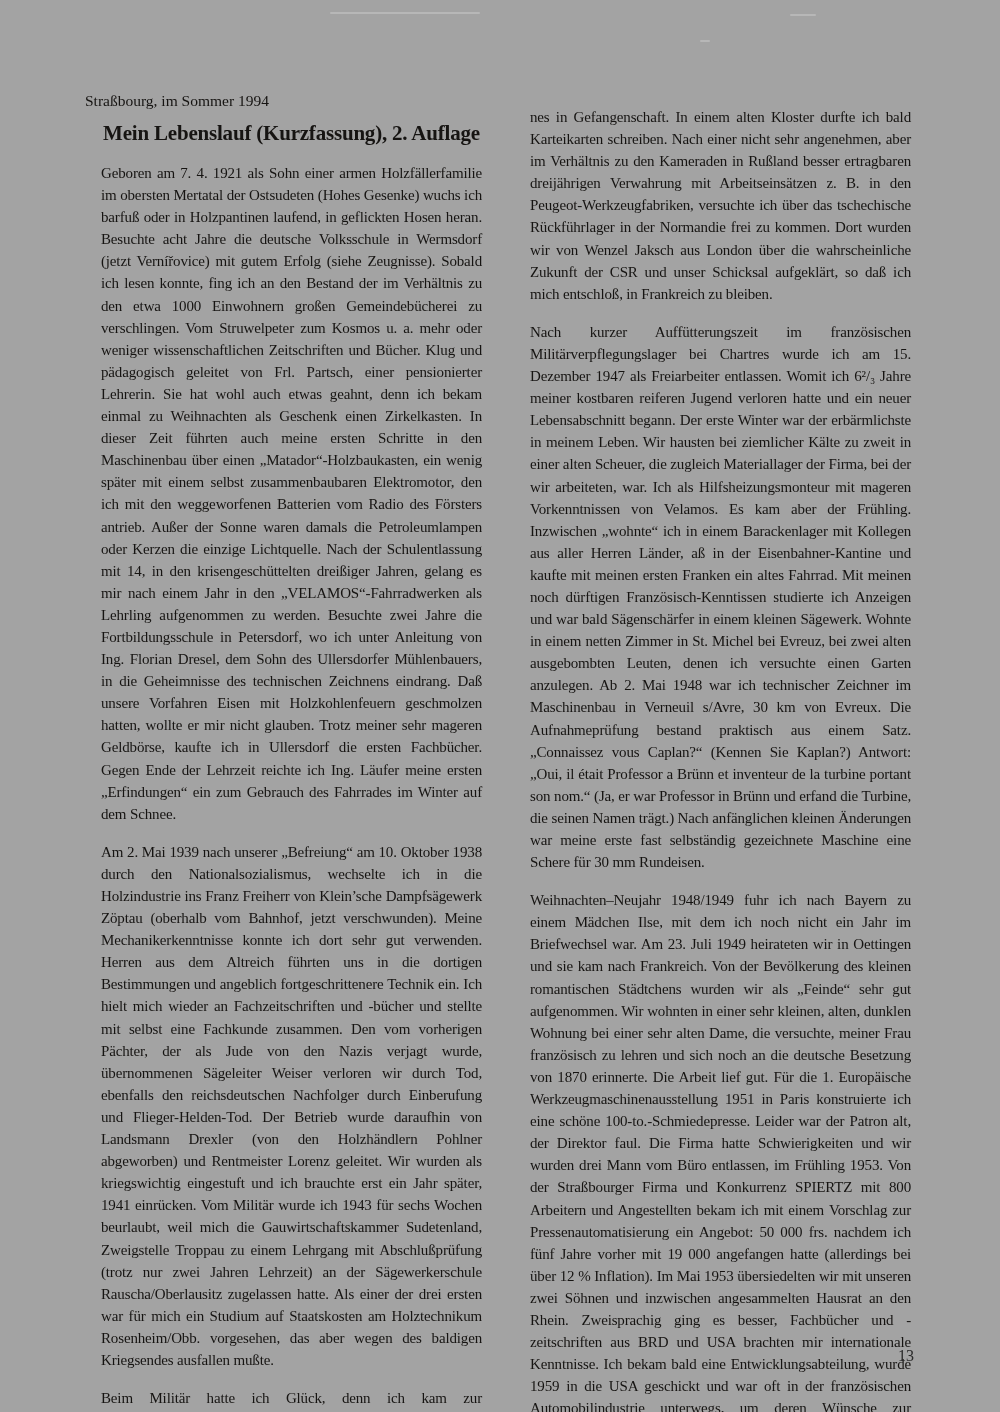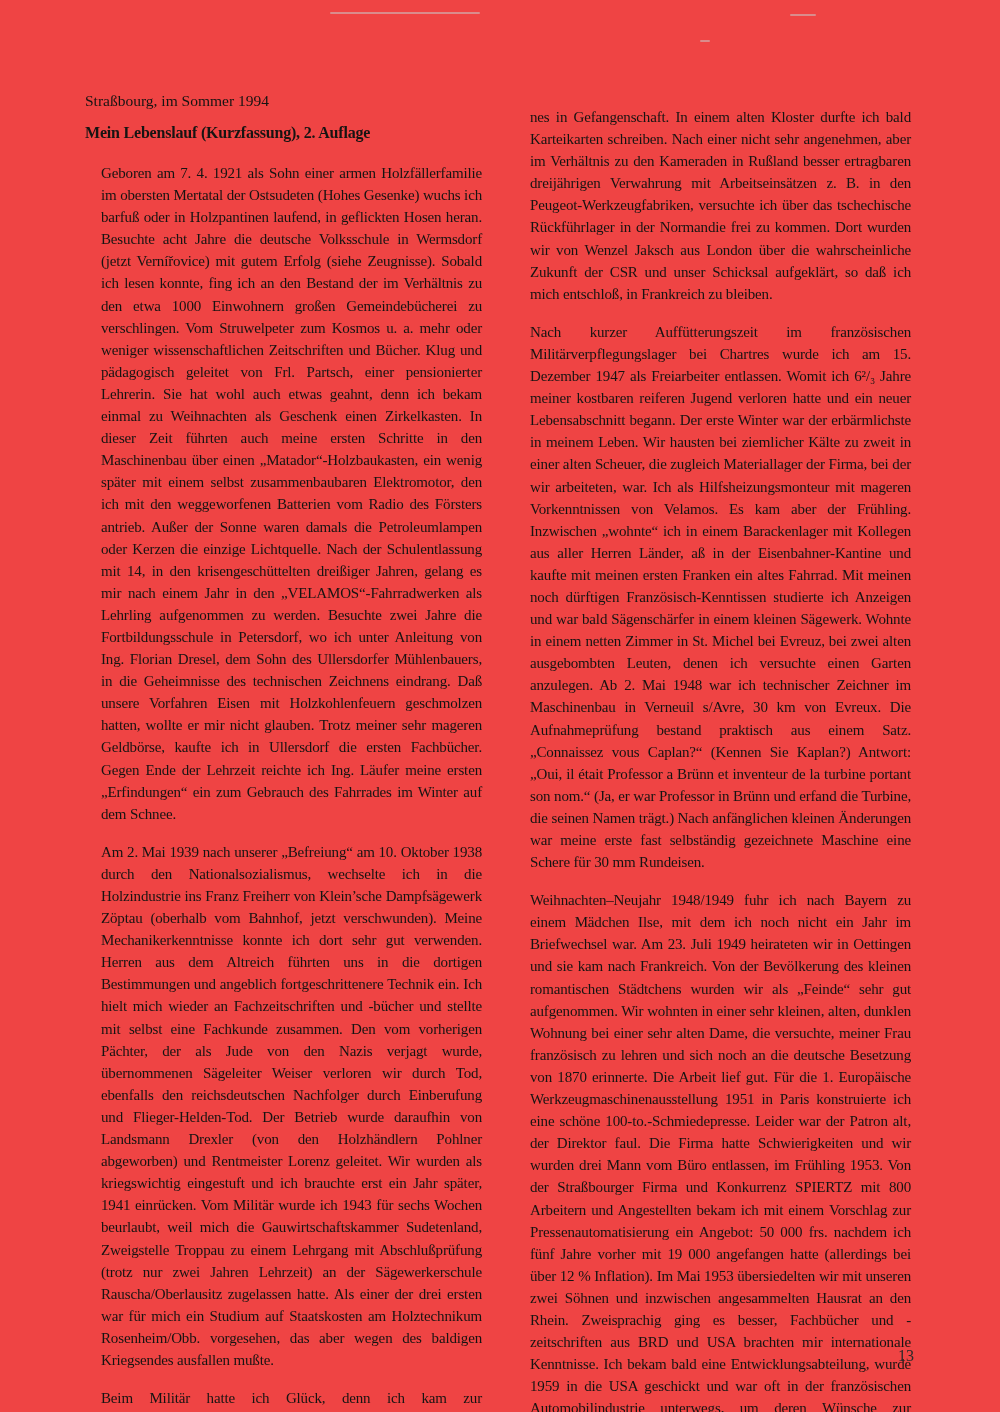--- a/index.html
+++ b/index.html
@@ -4,21 +4,21 @@
 <style>
   html, body {
     margin: 0;
     padding: 0;
     background: #ffffff;
   }
   .page {
     position: relative;
     width: 1000px;
     height: 1412px;
-    background: #ef4444;
+    background: #a3a3a3;
     overflow: hidden;
     font-family: "Liberation Serif", "DejaVu Serif", serif;
     color: #161412;
   }
   .scan-artifact {
     position: absolute;
     background: #c9c9c9;
     opacity: 0.55;
     border-radius: 1px;
   }
@@ -38,22 +38,23 @@
     width: 413px;
     flex: 0 0 413px;
   }
   .dateline {
     font-size: 15.5px;
     line-height: 22px;
     margin: 0 0 8px 0;
     text-align: left;
   }
   .title {
-    font-size: 16px;
+    font-size: 21px;
     font-weight: bold;
+    text-align: center;
     line-height: 26px;
     margin: 0 0 9px 0;
     letter-spacing: -0.2px;
   }
   .paras p {
     margin: 16px;
     padding: 0;
     font-size: 15px;
     line-height: 22.1px;
     letter-spacing: -0.15px;

